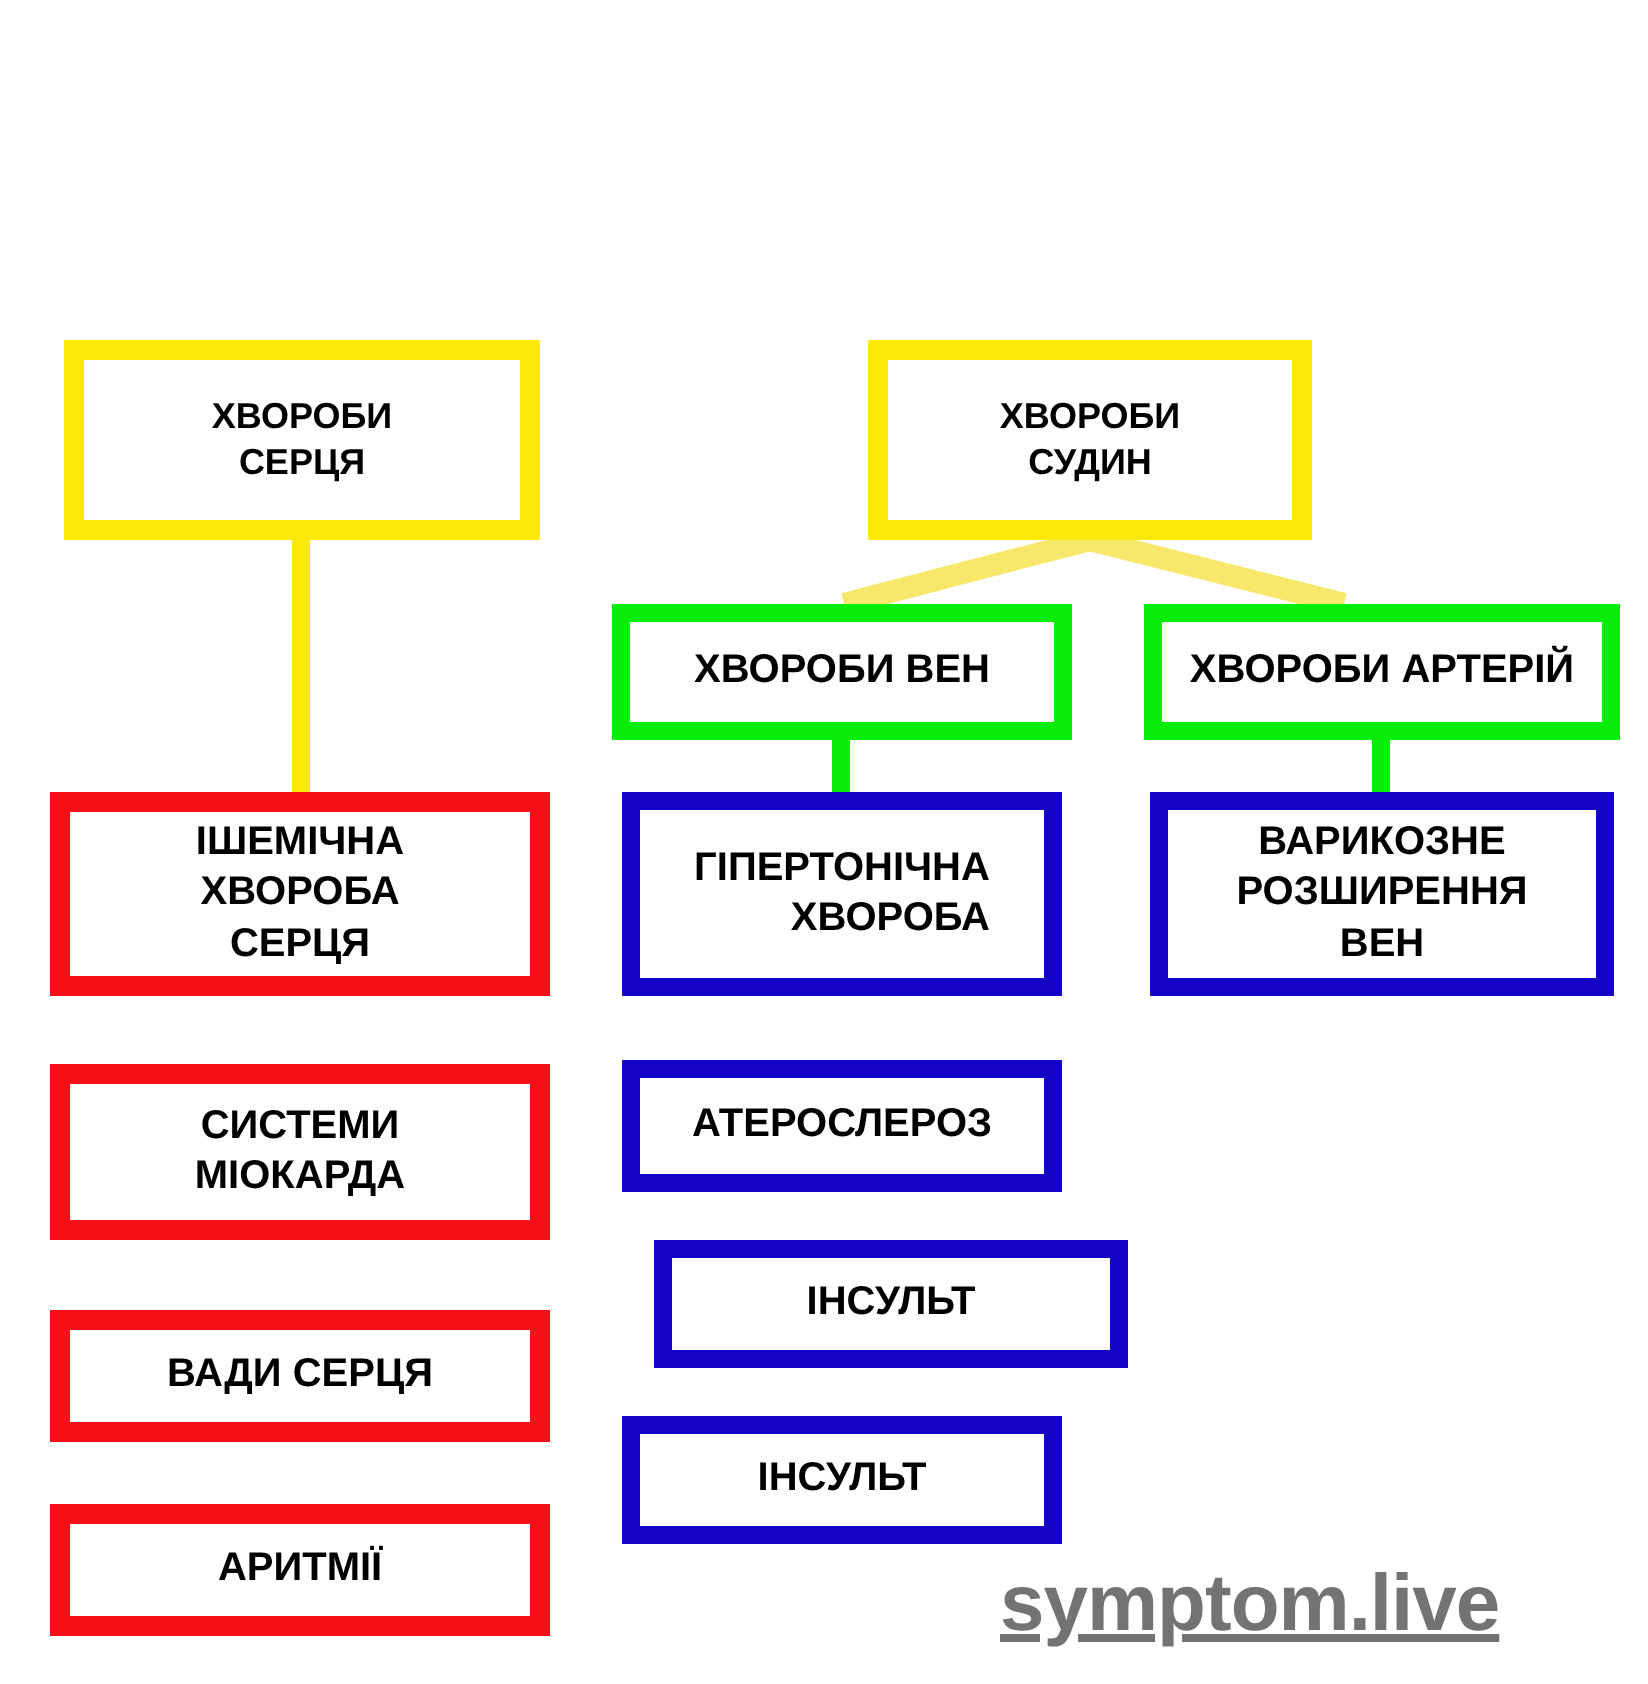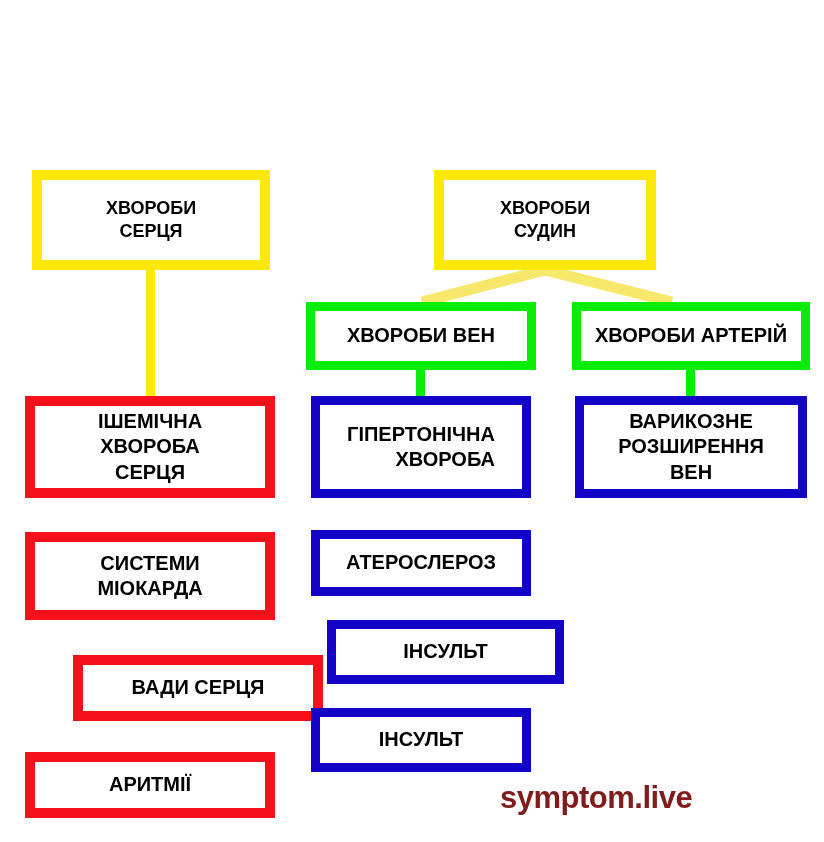--- a/index.html
+++ b/index.html
@@ -66,26 +66,27 @@
   .conn-v-green  { background: #07ED07; }
   .diag-svg {
     position: absolute;
     z-index: 1;
     overflow: visible;
   }
 
   
   .watermark {
     position: absolute;
-    font-size: 31px;
+    font-size: 40px;
     font-weight: bold;
-    color: #7f1d1d;
+    color: #737373;
     letter-spacing: -0.5px;
     z-index: 2;
     user-select: none;
+    text-decoration: underline;
   }
 </style>
 </head>
 <body>
 
 <div id="canvas">
 
 
   <div class="conn conn-v-yellow" style="left:146px; top:268px; width:9px; height:128px;"></div>
 
@@ -107,21 +108,21 @@
 
   <div class="node node-green t17" style="left:572px; top:302px; width:238px; height:68px;">ХВОРОБИ АРТЕРІЙ</div>
 
   <div class="node node-red t17" style="left:25px; top:396px; width:250px; height:102px;">ІШЕМІЧНА
 ХВОРОБА
 СЕРЦЯ</div>
 
   <div class="node node-red t17" style="left:25px; top:532px; width:250px; height:88px;">СИСТЕМИ
 МІОКАРДА</div>
 
-  <div class="node node-red t17" style="left:25px; top:655px; width:250px; height:66px;margin-left:48px;">ВАДИ СЕРЦЯ</div>
+  <div class="node node-red t17" style="left:25px; top:655px; width:250px; height:66px;">ВАДИ СЕРЦЯ</div>
 
   <div class="node node-red t17" style="left:25px; top:752px; width:250px; height:66px;">АРИТМІЇ</div>
 
   <div class="node node-blue t17" style="left:311px; top:396px; width:220px; height:102px;text-align:right;">ГІПЕРТОНІЧНА
 ХВОРОБА</div>
 
   <div class="node node-blue t17" style="left:311px; top:530px; width:220px; height:66px;">АТЕРОСЛЕРОЗ</div>
 
   <div class="node node-blue t17" style="left:327px; top:620px; width:237px; height:64px;text-align:center;">ІНСУЛЬТ</div>
 

